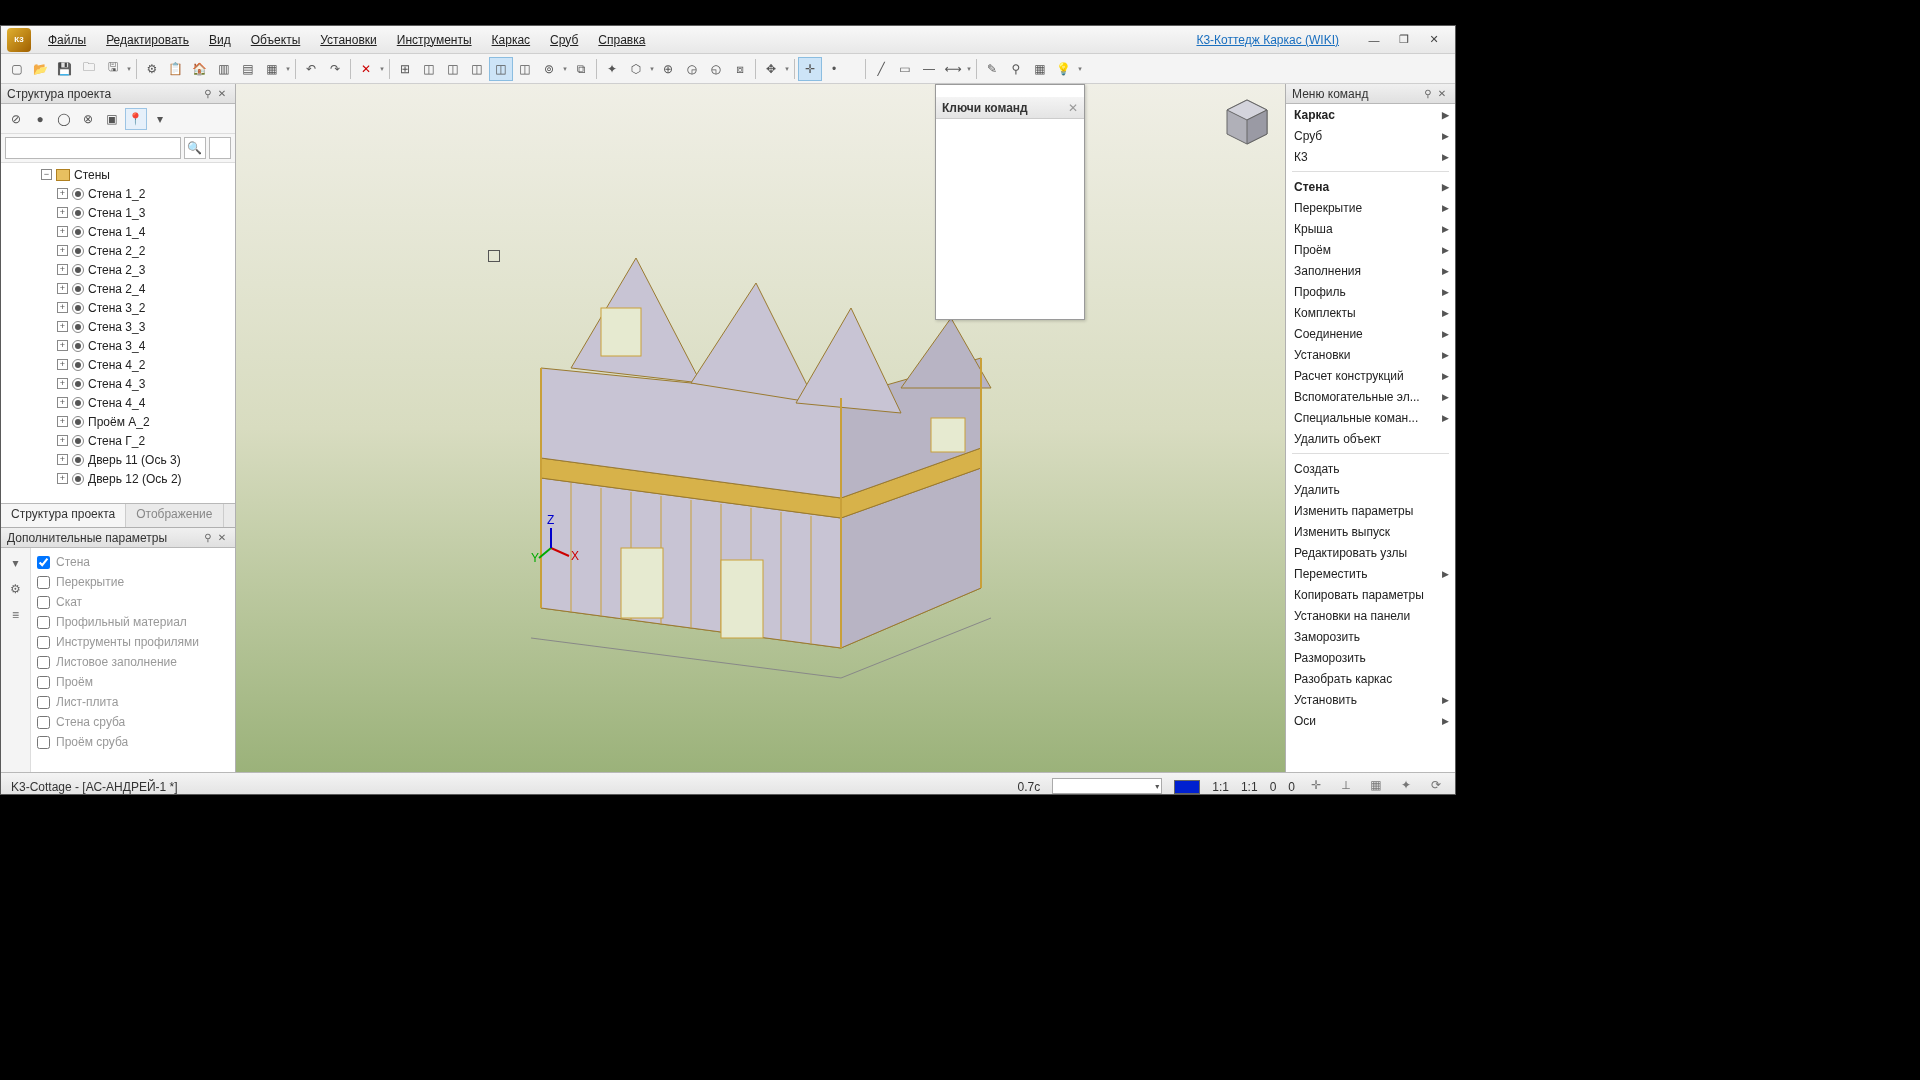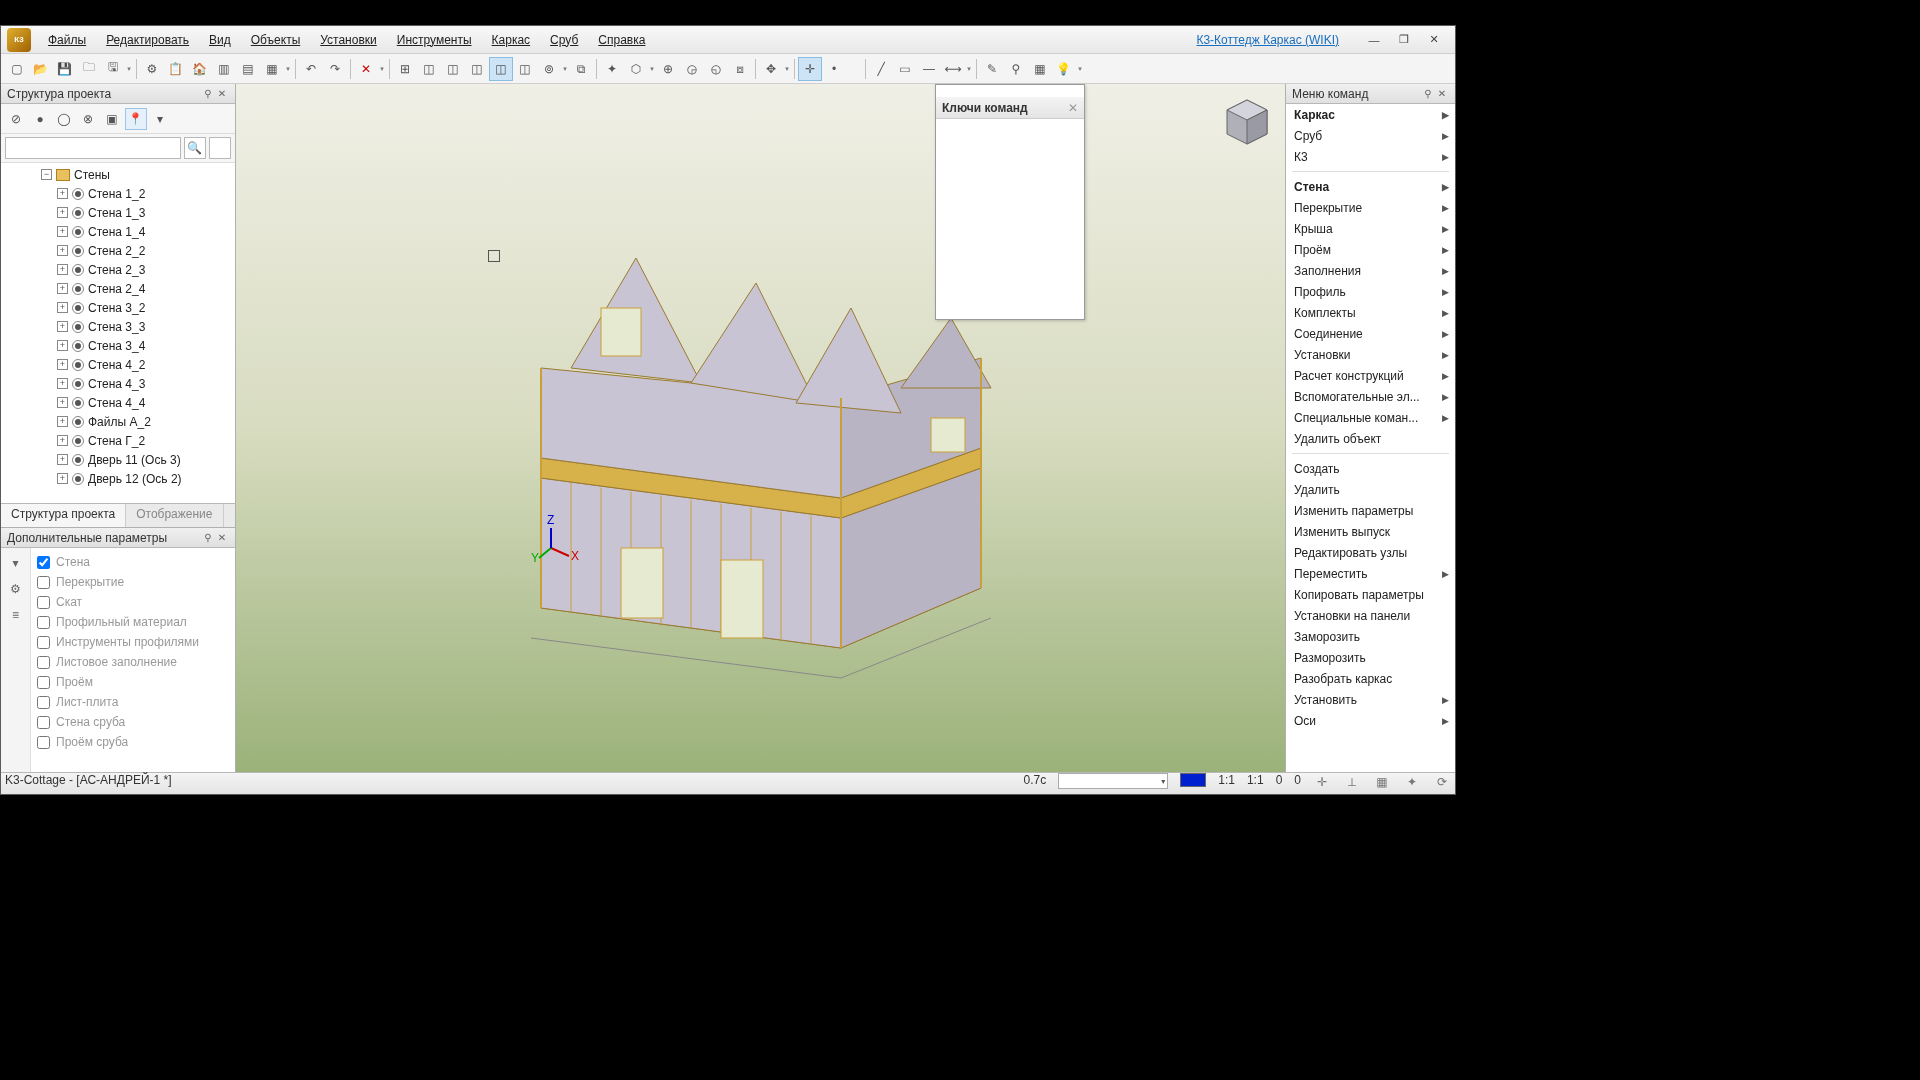--- a/index.html
+++ b/index.html
@@ -64,21 +64,21 @@
 .cmd-keys .body { height: 200px; }
 .small-square { position:absolute; left:252px; top:166px; width:12px;height:12px;border:1px solid #555;background:transparent; }
 
 .right-col { width: 170px; display:flex;flex-direction:column; border-left:1px solid #b0b0b0; }
 .cmd-menu { flex:1; background:#fff; overflow-y:auto; }
 .cmd-item { display:flex; align-items:center; height:21px; padding: 0 8px; color:#222; cursor:default; position:relative; }
 .cmd-item.bold { font-weight:bold; }
 .cmd-item .arrow { position:absolute; right:6px; color:#555; font-size:9px; }
 .cmd-sep { height:1px; background:#ddd; margin: 4px 6px; }
 
-.statusbar { height: 22px; background: linear-gradient(#f4f4f4,#e4e4e4); border-top:1px solid #b8b8b8; display:flex;align-items:flex-start; padding: 0 4px; color:#333; gap: 12px; }
+.statusbar { height: 22px; background: linear-gradient(#f4f4f4,#e4e4e4); border-top:1px solid #b8b8b8; display:flex;align-items:flex-end; padding: 0 10px; color:#333; gap: 12px; }
 .statusbar .sfill { flex:1; }
 .statusbar .colorbox { width:26px;height:14px;background:#0020d0;border:1px solid #666; }
 .statusbar .dd { width:110px;height:16px;border:1px solid #aaa;background:#fff;display:flex;align-items:center;justify-content:flex-end;padding-right:2px; }
 .statusbar .dd .tri { font-size:8px;color:#555; }
 .statusbar .sbico { width:18px;height:18px;display:flex;align-items:center;justify-content:center;color:#777; }
 
 .cube-svg { width:100%;height:100%; }
 </style>
 </head>
 <body>
@@ -253,21 +253,21 @@
               <span>Стена 4_3</span>
             </div>
             <div class="tree-node">
               <span class="exp">+</span>
               <span class="bullet"></span>
               <span>Стена 4_4</span>
             </div>
             <div class="tree-node">
               <span class="exp">+</span>
               <span class="bullet"></span>
-              <span>Файлы А_2</span>
+              <span>Проём А_2</span>
             </div>
             <div class="tree-node">
               <span class="exp">+</span>
               <span class="bullet"></span>
               <span>Стена Г_2</span>
             </div>
             <div class="tree-node">
               <span class="exp">+</span>
               <span class="bullet"></span>
               <span>Дверь 11 (Ось 3)</span>

